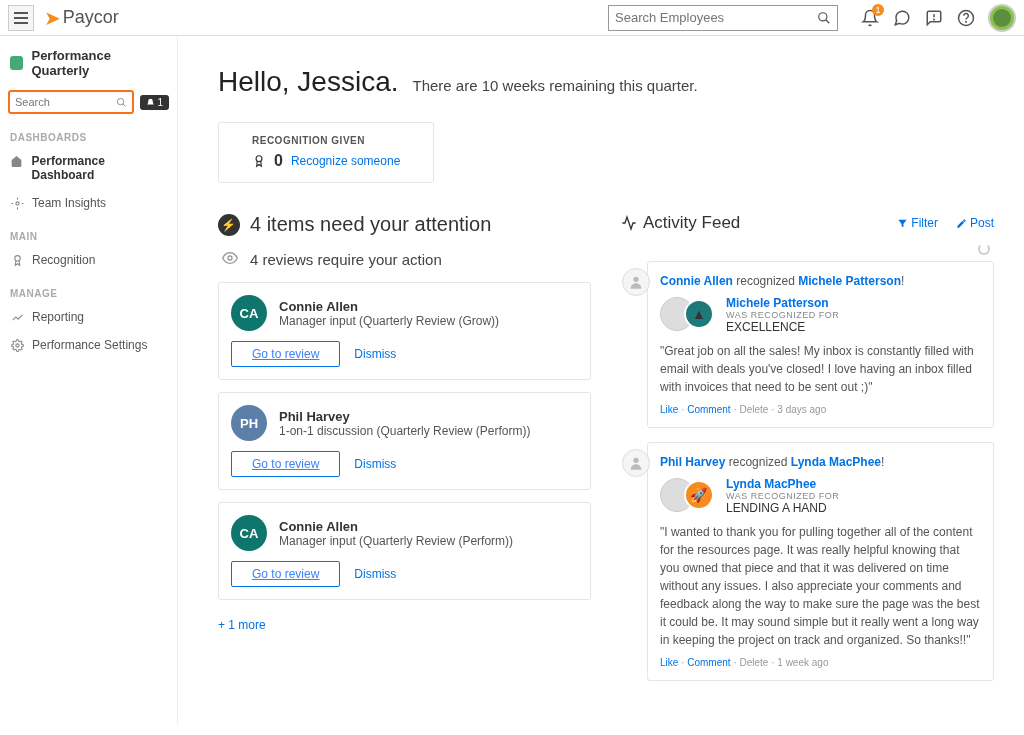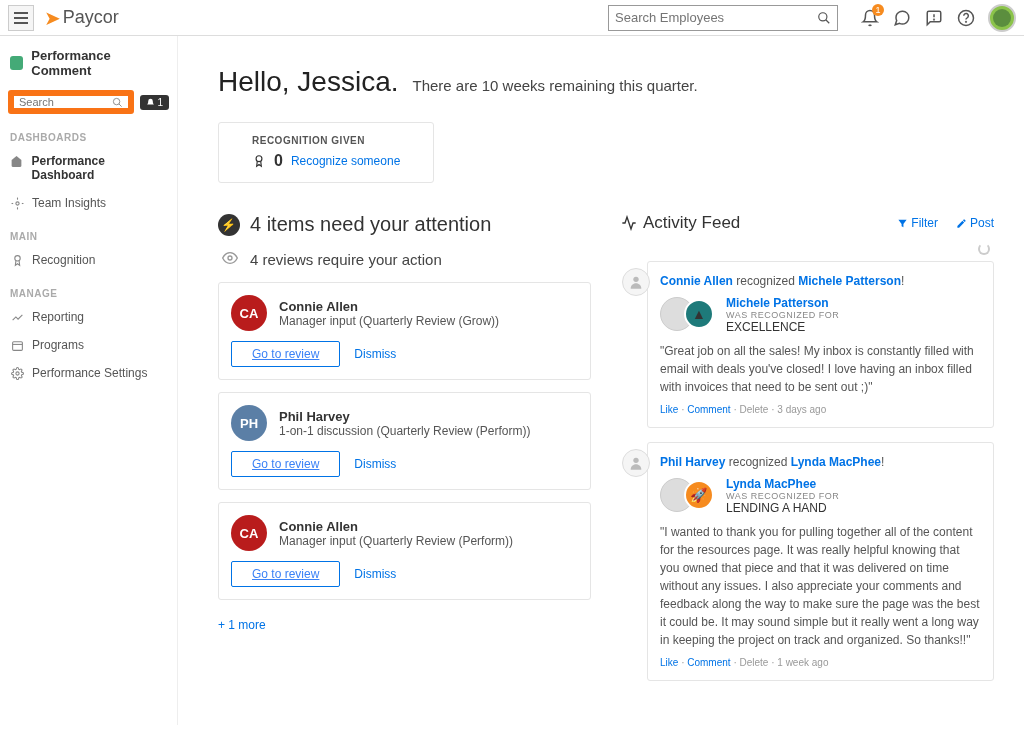--- a/index.html
+++ b/index.html
@@ -15,21 +15,21 @@
 .top-icons { display: flex; align-items: center; gap: 12px; margin-left: 12px; }
 .top-icon { width: 20px; height: 20px; position: relative; cursor: pointer; color: #555; display: flex; align-items: center; justify-content: center; }
 .badge { position: absolute; top: -4px; right: -4px; background: #f68b1f; color: #fff; font-size: 9px; border-radius: 50%; width: 12px; height: 12px; display: flex; align-items: center; justify-content: center; }
 .avatar-top { width: 28px; height: 28px; border-radius: 50%; border: 2px solid #ccc; background: #8bc34a; display: flex; align-items: center; justify-content: center; }
 .avatar-top-inner { width: 18px; height: 18px; border-radius: 50%; background: #5b8e3e; }
 .layout { display: flex; }
 .sidebar { width: 178px; border-right: 1px solid #eee; padding-top: 4px; }
 .side-title-row { display: flex; align-items: center; gap: 8px; padding: 8px 10px; font-weight: 600; font-size: 13px; }
 .side-title-icon { width: 14px; height: 14px; background: #4a7; border-radius: 3px; }
 .side-search-row { display: flex; gap: 6px; padding: 4px 8px; align-items: center; }
-.side-search { flex: 1; height: 24px; border: 6px solid #f97316; border-radius: 3px; display: flex; align-items: center; padding: 0 5px; }
+.side-search { flex: 1; height: 24px; border: 2px solid #f97316; border-radius: 3px; display: flex; align-items: center; padding: 0 5px; }
 .side-search input { border: none; outline: none; flex: 1; font-size: 11px; color: #888; width: 100%; }
 .side-bell { background: #333; color: #fff; border-radius: 3px; padding: 2px 6px; font-size: 10px; display: flex; align-items: center; gap: 2px; }
 .side-section-label { font-size: 10px; color: #aaa; font-weight: 600; padding: 14px 10px 4px; letter-spacing: 0.5px; }
 .side-item { display: flex; gap: 8px; padding: 7px 10px; font-size: 12px; color: #555; cursor: pointer; }
 .side-item.active { background: #fff; font-weight: 600; color: #333; border-left: 0; }
 .side-icon { width: 14px; height: 14px; opacity: 0.7; display: flex; align-items: center; justify-content: center; }
 .main { flex: 1; padding: 30px 30px 30px 40px; }
 .greeting-row { display: flex; align-items: baseline; gap: 14px; margin-bottom: 24px; }
 .greeting { font-size: 28px; font-weight: 400; color: #222; }
 .subgreeting { font-size: 15px; color: #444; }
@@ -42,21 +42,21 @@
 .col-left { flex: 1; max-width: 400px; }
 .col-right { flex: 1; }
 .attn-head { display: flex; align-items: center; gap: 10px; margin-bottom: 14px; }
 .attn-head h2 { font-size: 20px; font-weight: 400; }
 .bolt-icon { width: 22px; height: 22px; background: #333; border-radius: 50%; color: #fff; display: flex; align-items: center; justify-content: center; font-size: 12px; }
 .sub-head { display: flex; align-items: center; gap: 10px; margin: 10px 0 14px 4px; color: #444; font-size: 15px; }
 .eye-icon { width: 18px; height: 18px; opacity: 0.6; }
 .review-card { border: 1px solid #e5e5e5; border-radius: 3px; padding: 12px; margin-bottom: 12px; }
 .review-top { display: flex; gap: 12px; align-items: center; }
 .avatar { width: 36px; height: 36px; border-radius: 50%; display: flex; align-items: center; justify-content: center; color: #fff; font-size: 13px; font-weight: 600; }
-.av-purple { background: #b91c1c; }
+.av-purple { background: #0f766e; }
 .av-blue { background: #5b7fa6; }
 .review-name { font-weight: 600; font-size: 13px; }
 .review-desc { font-size: 12px; color: #555; }
 .review-actions { display: flex; gap: 14px; align-items: center; margin-top: 10px; }
 .btn-outline { border: 1px solid #0073e6; color: #3b82f6; background: #fff; padding: 5px 20px; font-size: 12px; border-radius: 2px; cursor: pointer; text-decoration: underline; }
 .link-sm { color: #0073e6; font-size: 12px; cursor: pointer; }
 .more-link { color: #0073e6; font-size: 12px; cursor: pointer; margin-top: 6px; display: inline-block; }
 .feed-header { display: flex; align-items: center; justify-content: space-between; margin-bottom: 10px; }
 .feed-title { display: flex; align-items: center; gap: 6px; font-size: 17px; }
 .feed-actions { display: flex; gap: 18px; }
@@ -134,21 +134,21 @@
     <div class="avatar-top">
         <div class="avatar-top-inner"></div>
       </div>
   </div>
 </div>
 
 <div class="layout">
   <div class="sidebar">
     <div class="side-title-row">
       <span class="side-title-icon"></span>
-      <span>Performance Comment</span>
+      <span>Performance Quarterly</span>
     </div>
     <div class="side-search-row">
       <div class="side-search">
         <input placeholder="Search" style="">
         <svg width="11" height="11" viewBox="0 0 24 24" fill="none" stroke="#888" stroke-width="2">
             <circle cx="10" cy="10" r="7"></circle>
             <line x1="21" y1="21" x2="15" y2="15"></line>
           </svg>
       </div>
       <div class="side-bell">
@@ -190,29 +190,20 @@
       <span>Recognition</span>
     </div>
     <div class="side-section-label">MANAGE</div>
     <div class="side-item">
       <span class="side-icon">
           <svg width="13" height="13" viewBox="0 0 24 24" fill="none" stroke="#555" stroke-width="2">
             <polyline points="3 17 9 11 13 15 21 7"></polyline>
           </svg>
         </span>
       <span>Reporting</span>
-    </div>
-    <div class="side-item">
-      <span class="side-icon">
-          <svg width="13" height="13" viewBox="0 0 24 24" fill="none" stroke="#555" stroke-width="2">
-            <rect x="3" y="5" width="18" height="16" rx="2"></rect>
-            <line x1="3" y1="10" x2="21" y2="10"></line>
-          </svg>
-        </span>
-      <span>Programs</span>
     </div>
     <div class="side-item">
       <span class="side-icon">
           <svg width="13" height="13" viewBox="0 0 24 24" fill="none" stroke="#555" stroke-width="2">
             <circle cx="12" cy="12" r="3"></circle>
             <path d="M19.4 15a1.65 1.65 0 0 0 .33 1.82l.06.06a2 2 0 1 1-2.83 2.83l-.06-.06a1.65 1.65 0 0 0-1.82-.33 1.65 1.65 0 0 0-1 1.51V21a2 2 0 1 1-4 0v-.09a1.65 1.65 0 0 0-1-1.51 1.65 1.65 0 0 0-1.82.33l-.06.06a2 2 0 1 1-2.83-2.83l.06-.06a1.65 1.65 0 0 0 .33-1.82 1.65 1.65 0 0 0-1.51-1H3a2 2 0 1 1 0-4h.09a1.65 1.65 0 0 0 1.51-1 1.65 1.65 0 0 0-.33-1.82l-.06-.06a2 2 0 1 1 2.83-2.83l.06.06a1.65 1.65 0 0 0 1.82.33 1.65 1.65 0 0 0 1-1.51V3a2 2 0 1 1 4 0v.09a1.65 1.65 0 0 0 1 1.51 1.65 1.65 0 0 0 1.82-.33l.06-.06a2 2 0 1 1 2.83 2.83l-.06.06a1.65 1.65 0 0 0-.33 1.82 1.65 1.65 0 0 0 1.51 1H21a2 2 0 1 1 0 4h-.09a1.65 1.65 0 0 0-1.51 1z"></path>
           </svg>
         </span>
       <span>Performance Settings</span>
     </div>

